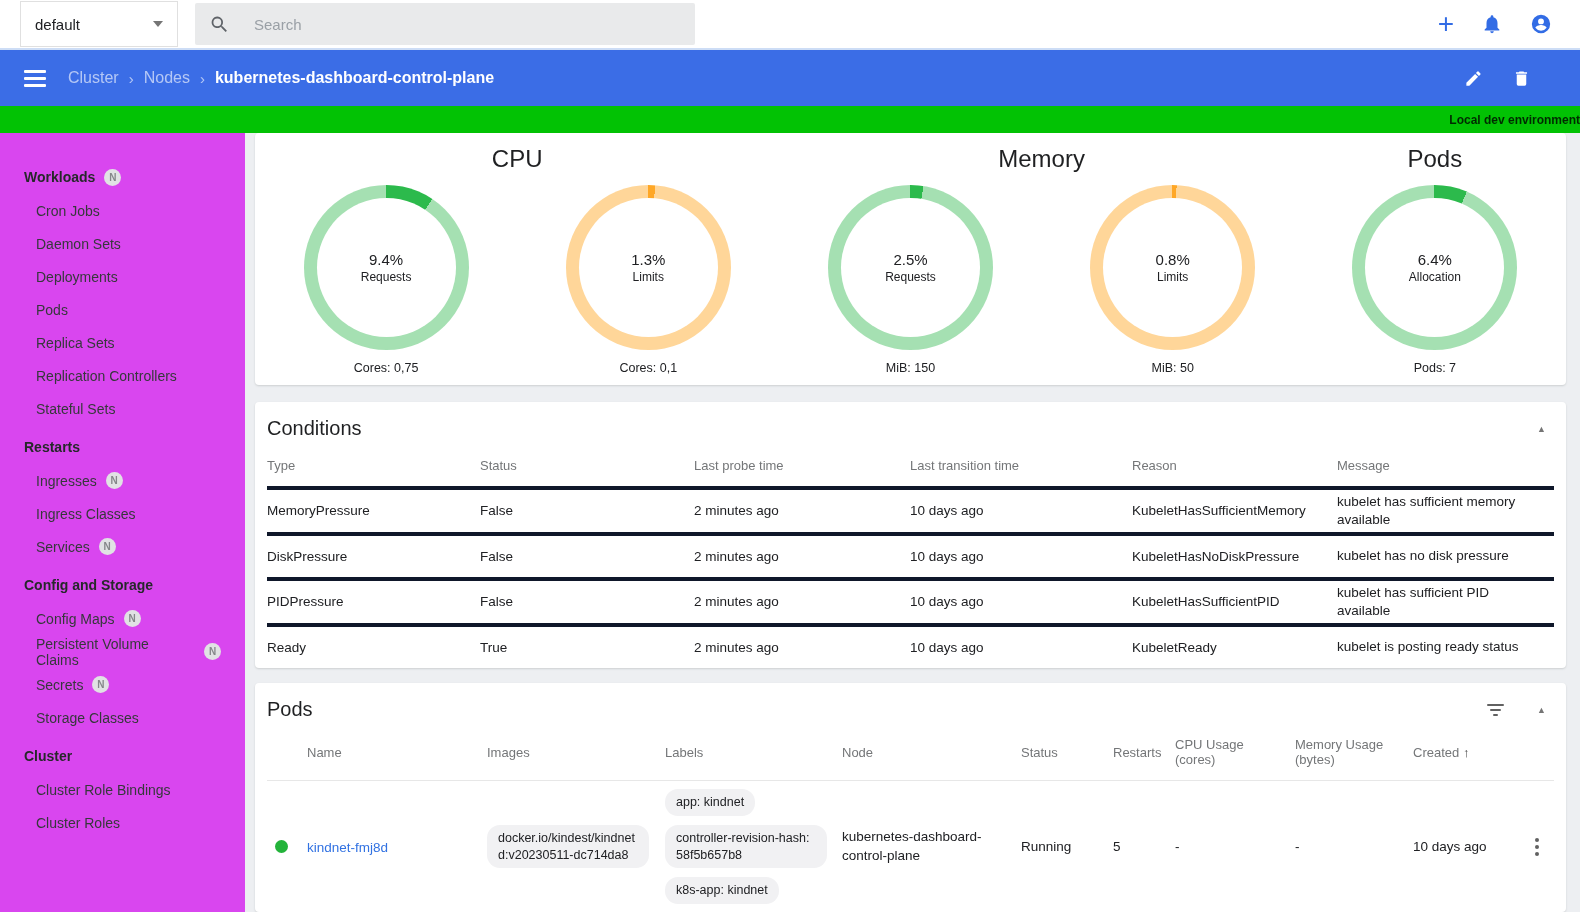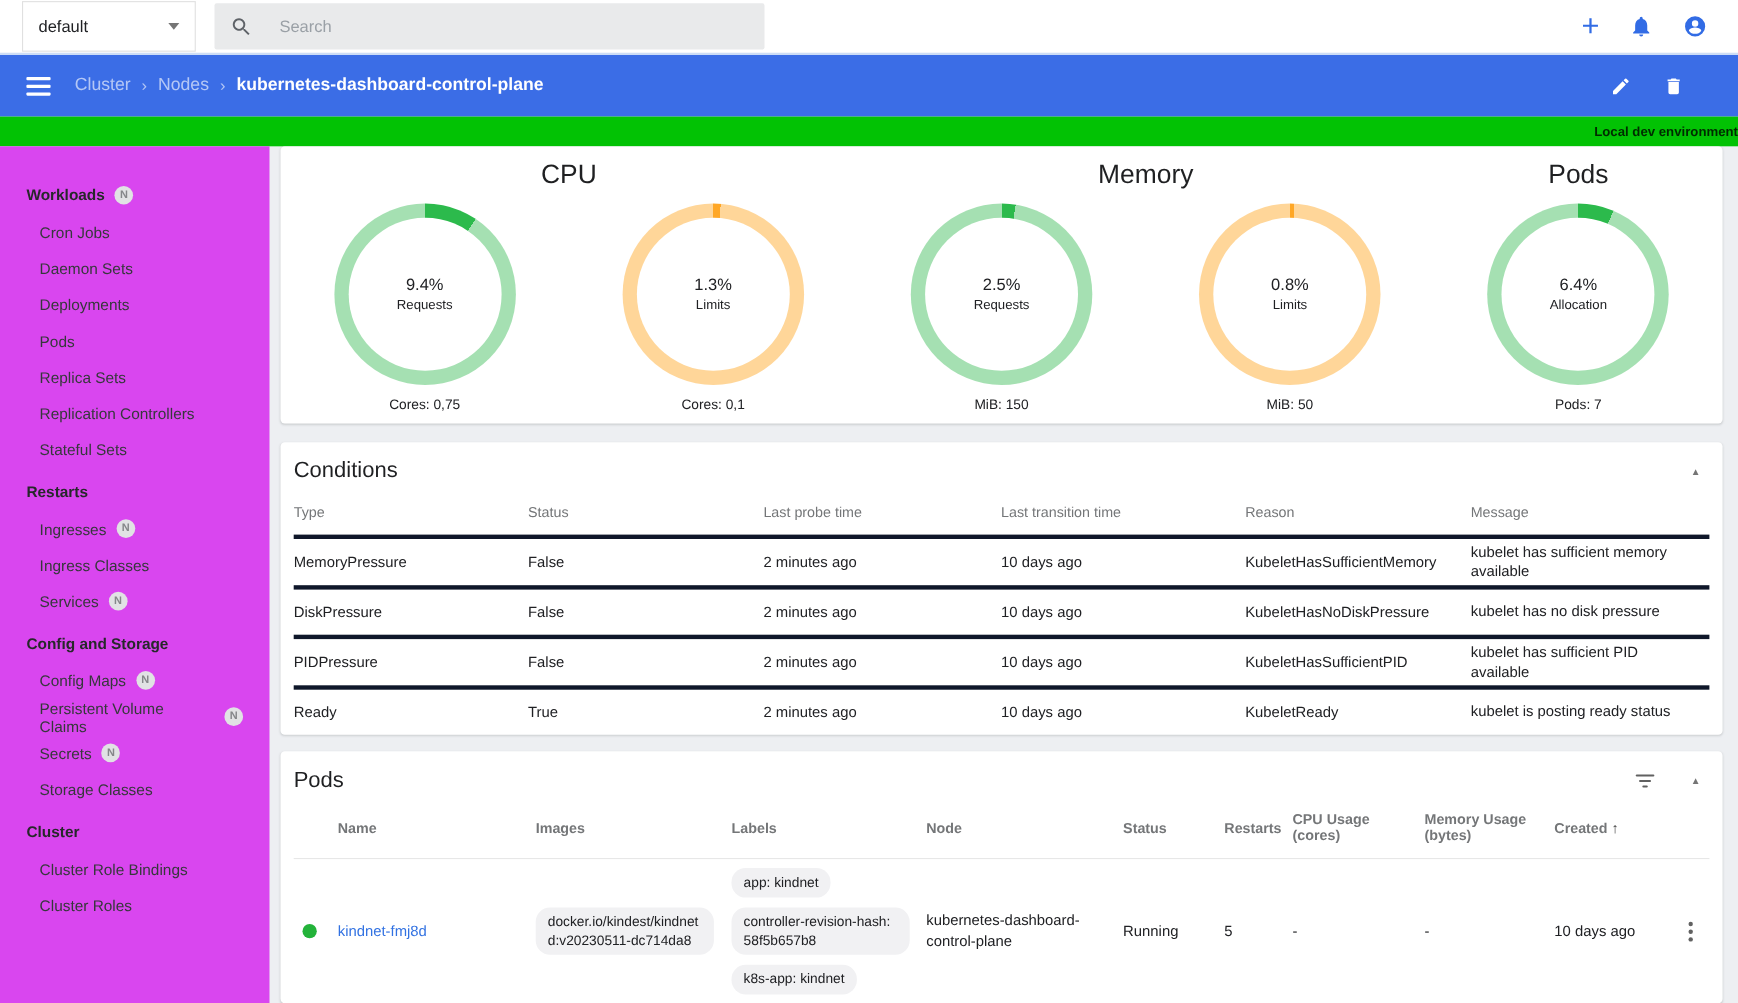--- a/index.html
+++ b/index.html
@@ -69,21 +69,21 @@
   .f1{width:17px;} .f2{width:11px;} .f3{width:5px;}
 
   .tbl { padding:0 12px; }
   .cond-grid { display:grid; grid-template-columns:213px 214px 216px 222px 205px 1fr; align-items:center; }
   .th { font-size:13px; color:#747678; padding:10px 8px 13px 0; }
   .td { font-size:13.5px; color:#202124; padding-right:10px; }
   .cond-row { border-top:4px solid #0f172a; height:45.5px; }
 
   .card-pods { margin-top:15px; flex:1; }
   .pods-grid { display:grid; grid-template-columns:40px 180px 178px 177px 179px 92px 62px 120px 118px 106px 1fr; align-items:center; }
-  .pods-hrow .th { padding:8px 8px 13px 0;font-weight:bold; }
+  .pods-hrow .th { padding:8px 8px 13px 0; }
   .pods-row { border-top:1px solid #e7e7e7; height:132px; }
   .sort-arrow { color:#444; font-size:13px; }
   .status-dot { width:13px; height:13px; border-radius:50%; margin-left:8px; }
   .pod-link { color:#3272e2; font-size:13.5px; cursor:pointer; text-decoration:none; }
   .chip { background:#f1f1f3; border-radius:13px; padding:5px 11px; font-size:12.5px; color:#202124; display:inline-block; max-width:162px; word-break:break-all; line-height:1.35; }
   .labels-cell { display:flex; flex-direction:column; align-items:flex-start; gap:9px; }
   .wrap-text { word-break:break-word; line-height:1.35; padding-right:16px; }
   .kebab { color:#616161; font-size:19px; letter-spacing:0; cursor:pointer; text-align:center; line-height:0.55; }
   .kebab div{ width:4px;height:4px;border-radius:50%;background:#616161;margin:3px auto; }
 </style>

